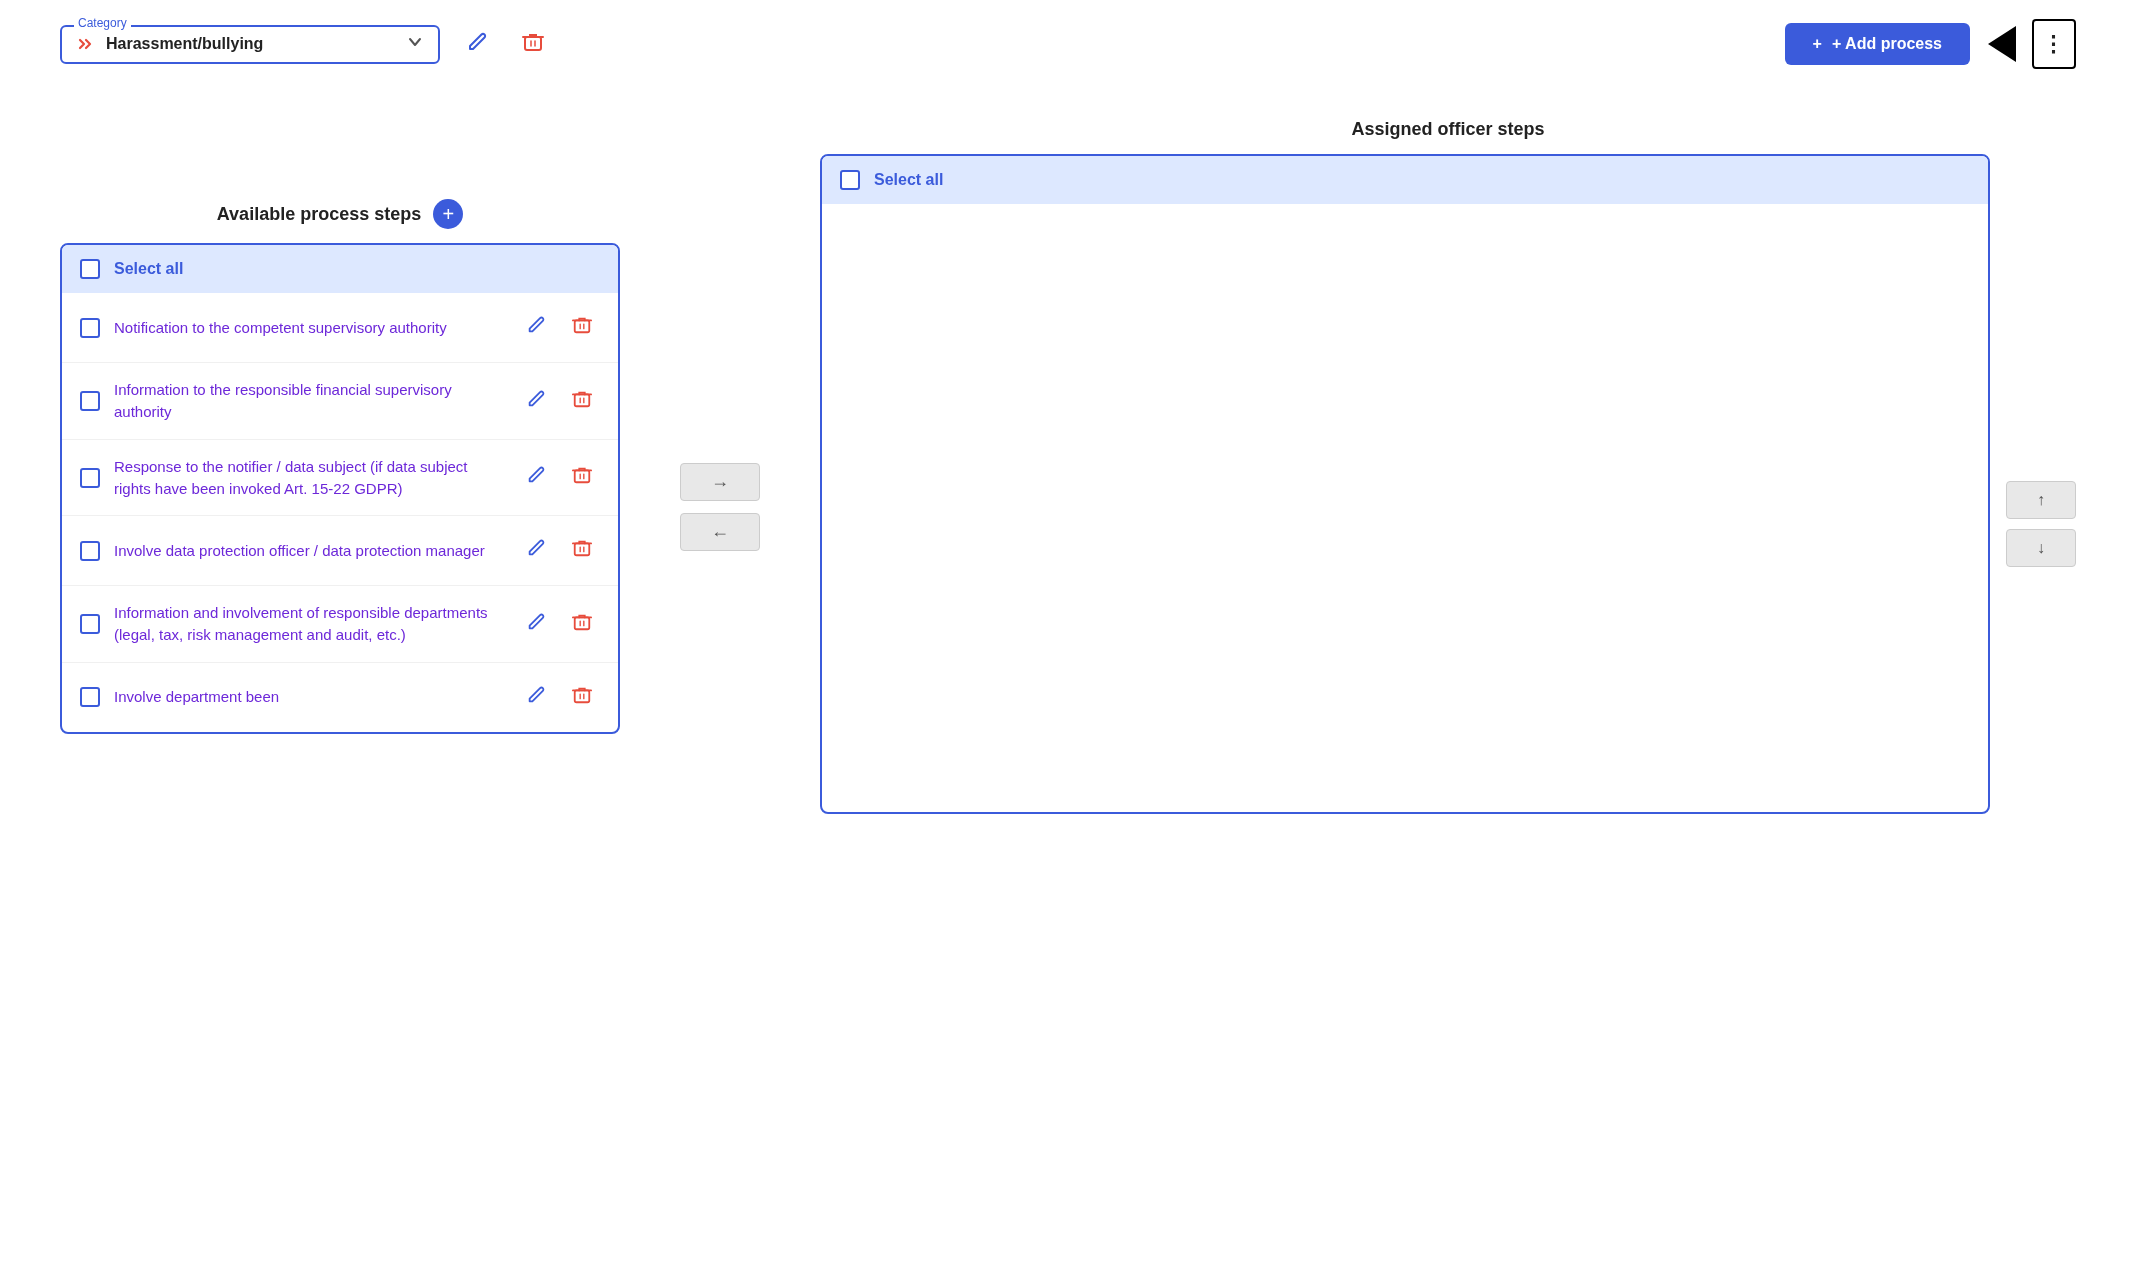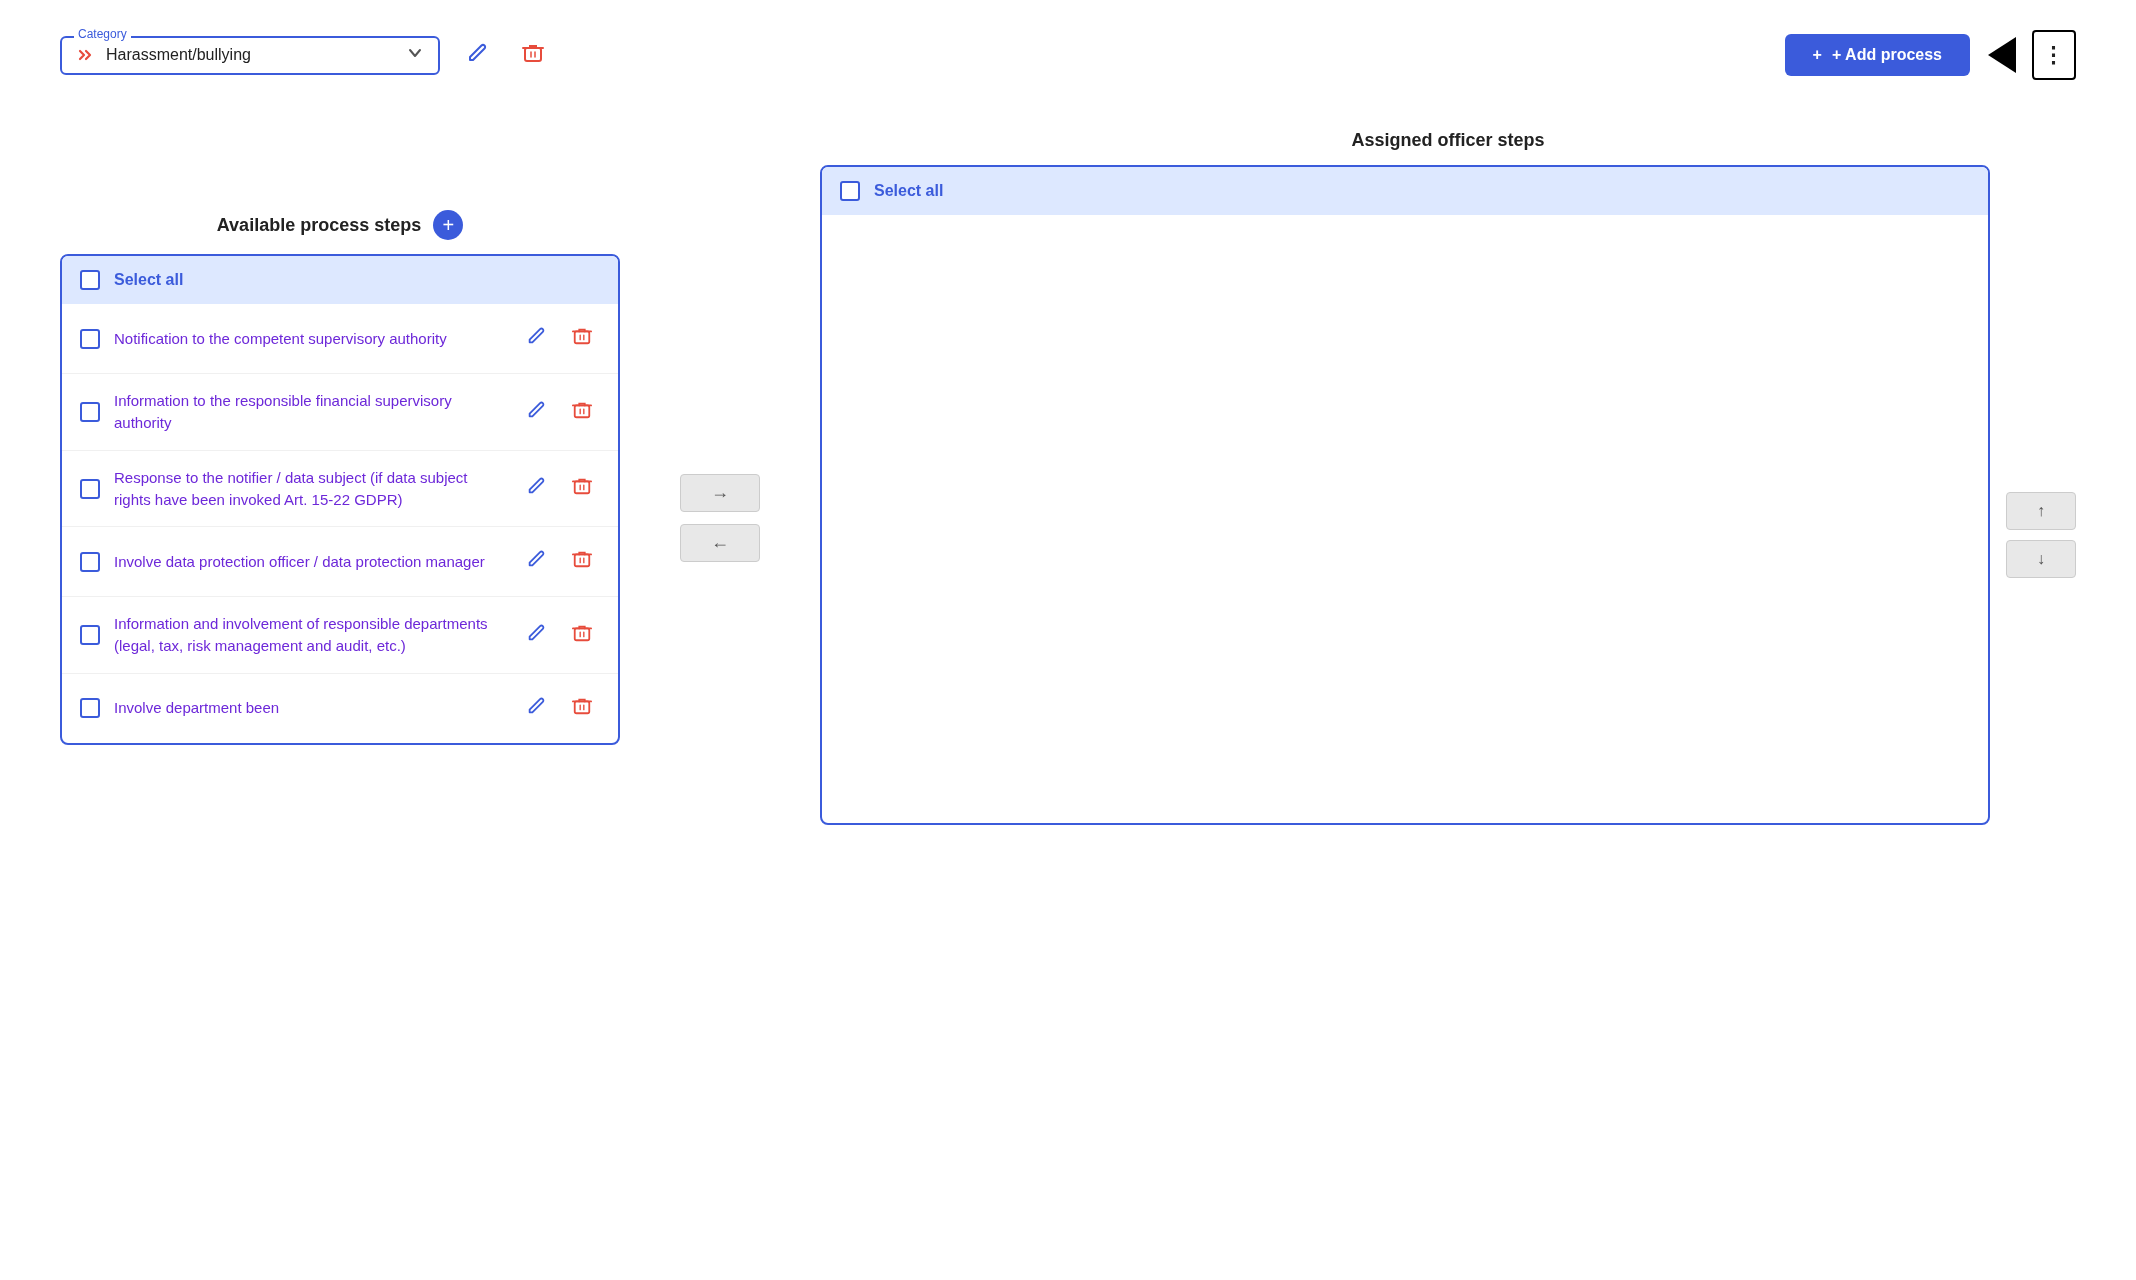--- a/index.html
+++ b/index.html
@@ -6,21 +6,21 @@
     body {
       font-family: 'Segoe UI', Arial, sans-serif;
       background: #fff;
       color: #222;
       font-size: 15px;
       min-height: 1280px;
       width: 2136px;
     }
 
     .page-wrapper {
-      padding: 30px 60px;
+      padding: 19px 60px;
     }
 
     
     .top-bar {
       display: flex;
       align-items: center;
       gap: 18px;
       margin-bottom: 50px;
     }
 
@@ -49,20 +49,21 @@
       color: #e74c3c;
       font-size: 18px;
       display: flex;
       align-items: center;
     }
 
     .category-select-text {
       flex: 1;
       font-size: 16px;
       color: #222;
+      font-weight: bold;
     }
 
     .category-chevron {
       color: #555;
       font-size: 18px;
     }
 
     .icon-btn {
       background: none;
       border: none;

